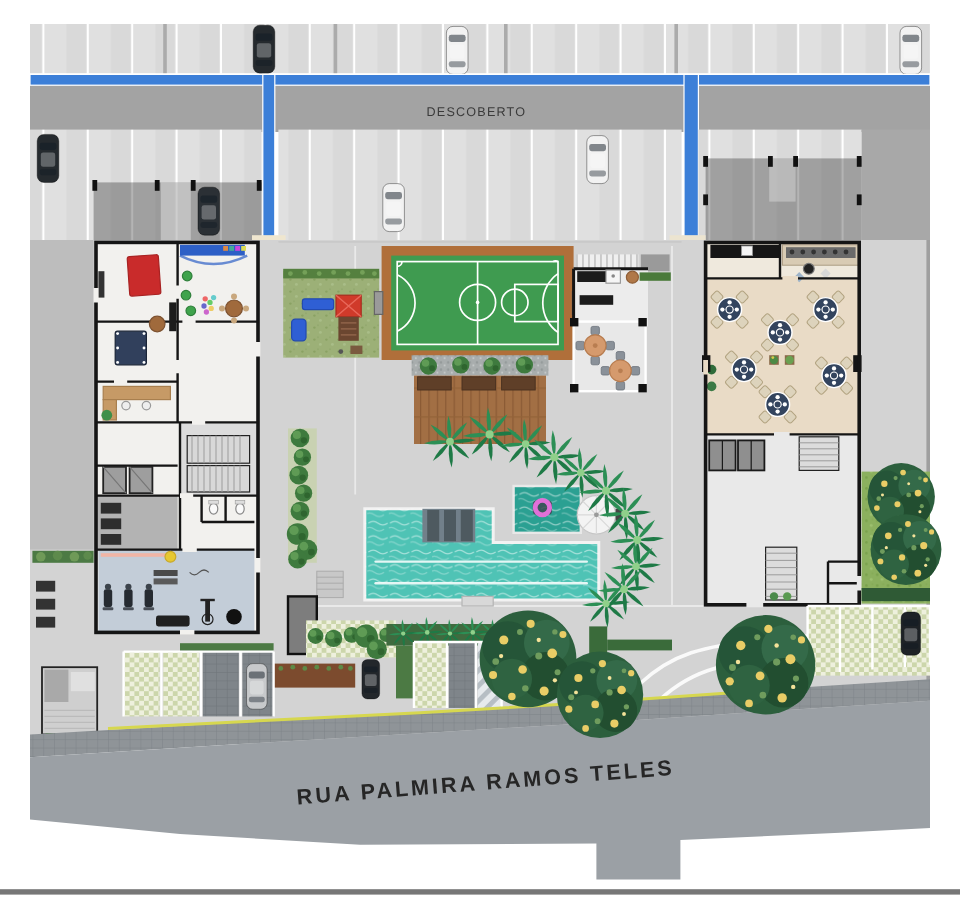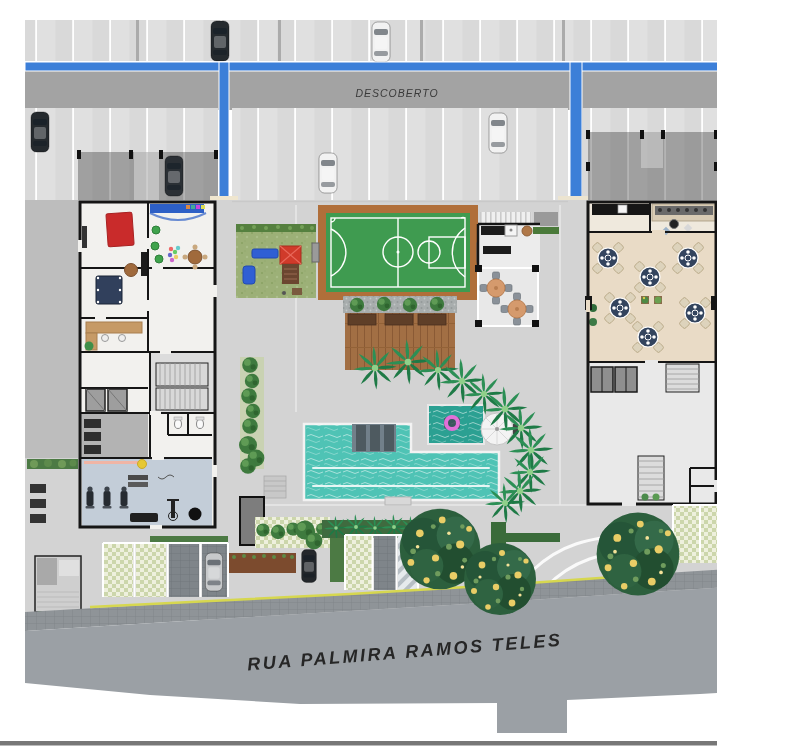--- a/index.html
+++ b/index.html
@@ -1,17 +1,17 @@
 <!DOCTYPE html>
 <html><head>
 <meta charset="utf-8">
 <style>
   html,body{margin:0;padding:0;background:#ffffff;}
-  #stage{position:relative;width:717px;height:750px;background:#ffffff;overflow:hidden;
-         font-family:"Liberation Sans", sans-serif;font-style:italic;}
+  #stage{position:relative;width:800px;height:750px;background:#ffffff;overflow:hidden;
+         font-family:"Liberation Sans", sans-serif;}
   svg text{font-family:"Liberation Sans", sans-serif;}
   .lbl-descoberto{font-size:10.5px;letter-spacing:1px;fill:#3a3a3a;}
   .lbl-street{font-size:18px;font-weight:bold;letter-spacing:2.5px;fill:#262626;}
 </style>
 </head>
 <body>
 
 <div id="stage">
 <svg width="800" height="750" viewBox="0 0 800 750">
   <defs>

